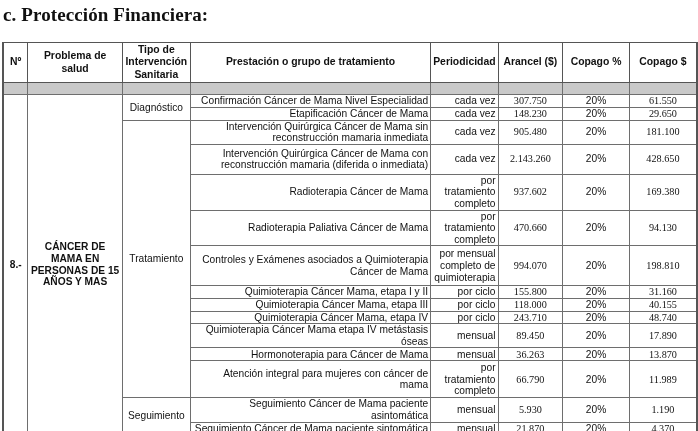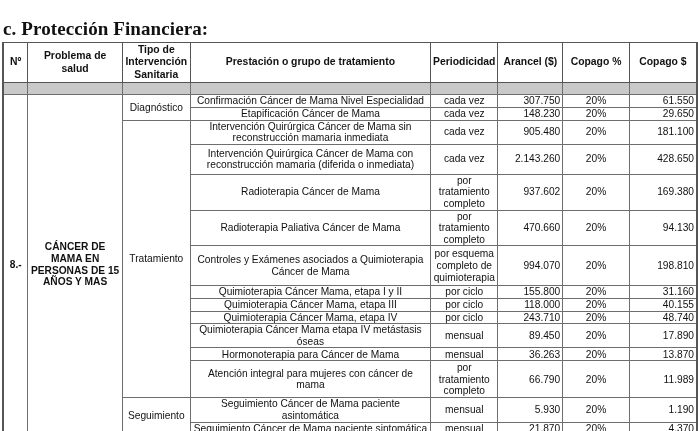--- a/index.html
+++ b/index.html
@@ -1,25 +1,25 @@
 <!DOCTYPE html>
 <html><head>
 <meta charset="utf-8">
 <style>
   html, body { margin: 0; padding: 0; background: #ffffff; }
   body { width: 698px; height: 431px; position: relative; overflow: hidden; font-family: "Liberation Sans", sans-serif; color: #111; }
-  .title { position: absolute; left: 3px; top: 18px; font-family: "Liberation Serif", serif; font-weight: bold; font-size: 19px; color: #111; letter-spacing: 0.1px; }
+  .title { position: absolute; left: 3px; top: 4px; font-family: "Liberation Serif", serif; font-weight: bold; font-size: 19px; color: #111; letter-spacing: 0.1px; }
   table.grid { position: absolute; left: 2px; top: 42px; border-collapse: collapse; table-layout: fixed; }
   table.grid td, table.grid th { border: 1px solid #6e6e6e; padding: 0 2px; font-size: 10.2px; line-height: 11.6px; vertical-align: middle; overflow: hidden; }
   table.grid th { font-weight: bold; text-align: center; background: #ffffff; font-size: 10.4px; line-height: 12.4px; border-width: 1.5px; border-color: #555; }
   tr.gray td { background: #c9c9c9; height: 11px; padding: 0; }
-  td.num { text-align: right; padding-right: 2px; }
+  td.num { text-align: center; padding-right: 2px; font-family: Liberation Serif, serif; }
   td.ctr { text-align: center; }
   td.bold { font-weight: bold; text-align: center; font-size: 10.4px; line-height: 12.6px; }
-  td.left { text-align: center; }
+  td.left { text-align: right; }
   .outer-l { border-left: 2px solid #555 !important; }
   .outer-r { border-right: 2px solid #555 !important; }
 </style>
 </head>
 <body>
 
 <div class="title">c. Protección Financiera:</div>
 
 <table class="grid">
   <colgroup>
@@ -103,21 +103,21 @@
     <tr style="height:34px">
       <td class="left">Radioterapia Paliativa Cáncer de Mama</td>
       <td class="left">por tratamiento completo</td>
       <td class="num">470.660</td>
       <td class="ctr">20%</td>
       <td class="num outer-r">94.130</td>
     </tr>
 
     <tr style="height:40px">
       <td class="left">Controles y Exámenes asociados a Quimioterapia Cáncer de Mama</td>
-      <td class="left">por esquema completo de quimioterapia</td>
+      <td class="left">por mensual completo de quimioterapia</td>
       <td class="num">994.070</td>
       <td class="ctr">20%</td>
       <td class="num outer-r">198.810</td>
     </tr>
 
     <tr style="height:12px">
       <td class="left">Quimioterapia Cáncer Mama, etapa I y II</td>
       <td class="left">por ciclo</td>
       <td class="num">155.800</td>
       <td class="ctr">20%</td>

